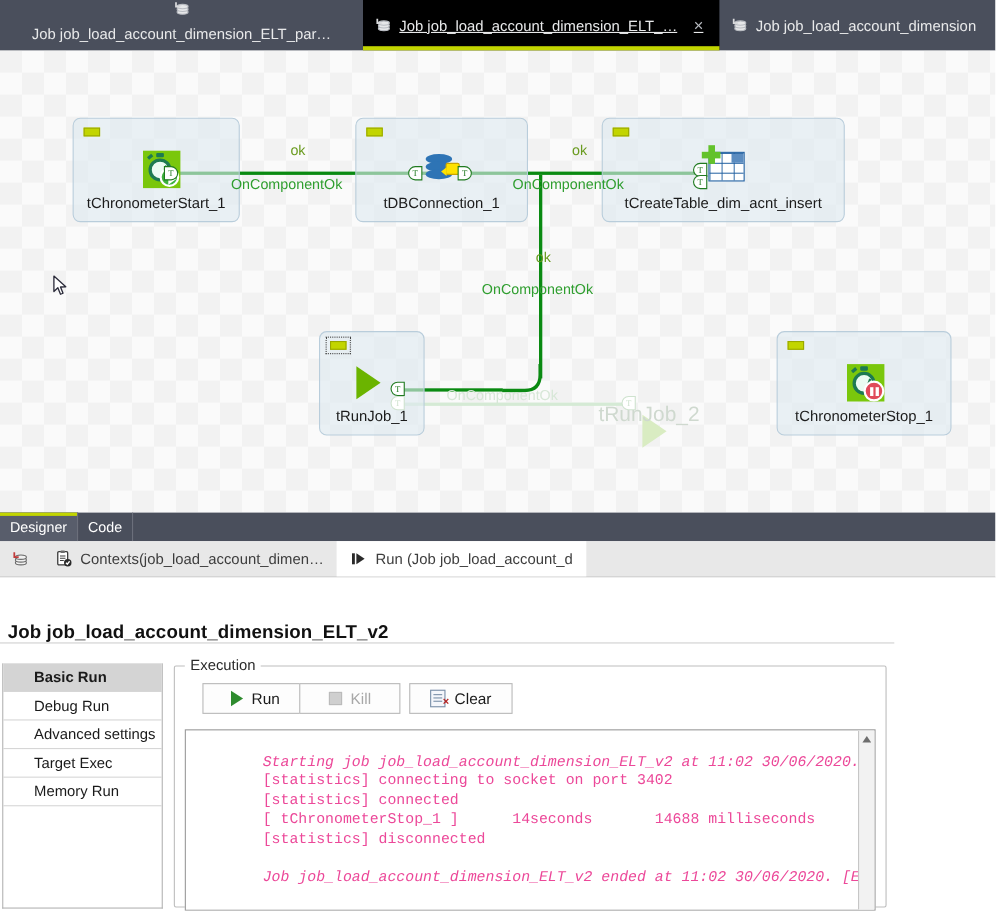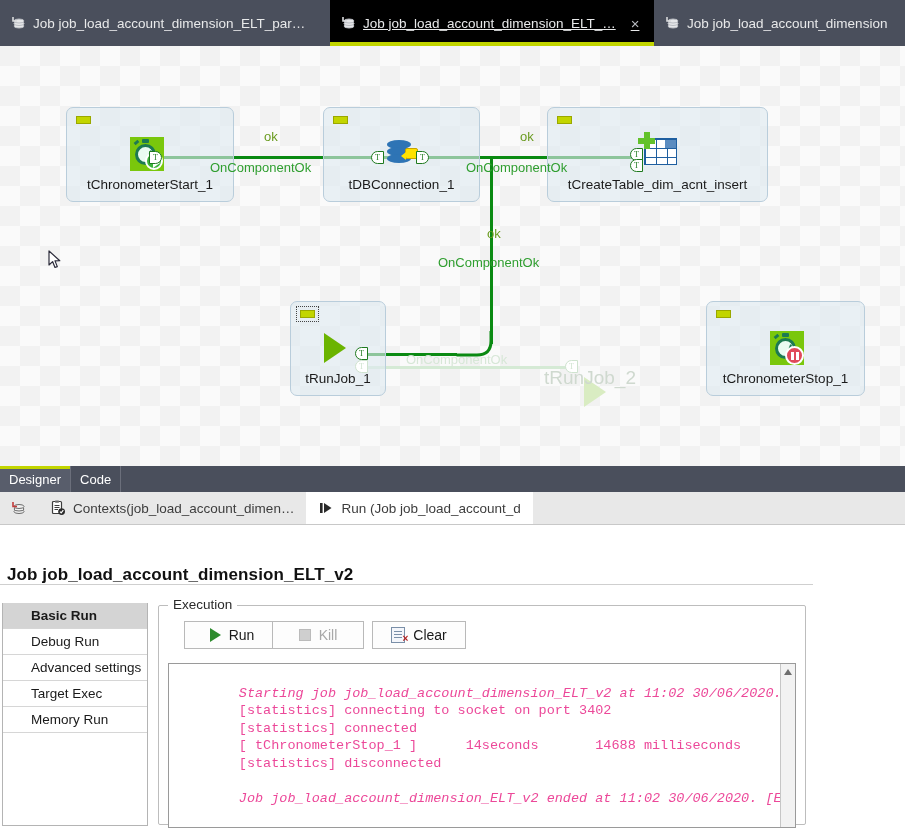--- a/index.html
+++ b/index.html
@@ -270,21 +270,21 @@
     border-bottom:6px solid #6e6e6e;
   }
 </style>
 </head>
 <body>
 
 <div id="app">
 
   <div class="editor-tabbar">
 
-    <div class="etab" style="width:330px;">
+    <div class="etab" style="width:330px;flex-direction:column;">
       <span class="etab-icon">
         <svg width="16" height="16" viewBox="0 0 16 16">
           <ellipse cx="9" cy="11" rx="5" ry="2" fill="#e6e7e9" stroke="#b9bcc2"></ellipse>
           <ellipse cx="9" cy="8.5" rx="5" ry="2" fill="#e6e7e9" stroke="#b9bcc2"></ellipse>
           <ellipse cx="9" cy="6" rx="5" ry="2" fill="#e6e7e9" stroke="#b9bcc2"></ellipse>
           <path d="M3 2 L3 6 L7 6" fill="none" stroke="#d8d9db" stroke-width="1.6"></path>
         </svg>
       </span>
       <span class="etab-label">Job job_load_account_dimension_ELT_par…</span>
     </div>
@@ -321,21 +321,21 @@
     <div class="wire" style="left:428px; top:110px; width:214px; height:3px;"></div>
 
     <div class="wire" style="left:490px; top:113px; width:3px; height:185px;"></div>
     <svg style="position:absolute; left:455px; top:285px; width:42px; height:26px;">
       <path d="M1.5 24 L22 24 Q36 24 36 10 L36 0" fill="none" stroke="#0a8a12" stroke-width="3"></path>
     </svg>
     <div class="wire" style="left:357px; top:307px; width:100px; height:3px;"></div>
 
     <div class="wire faded" style="left:357px; top:320px; width:212px; height:3px;"></div>
 
-    <div class="node" style="left:66px; top:61px; width:168px; height:95px;text-decoration:underline;">
+    <div class="node" style="left:66px; top:61px; width:152px; height:95px;text-decoration:underline;">
       <span class="minbox"></span>
       <span class="icon-wrap" style="left:63px; top:29px;">
         <span class="ico-chrono">
           <span class="chrono-top"></span>
           <span class="chrono-btn-l"></span>
           <span class="chrono-face">
               <span class="chrono-hand"></span>
             </span>
           <span class="badge-play"></span>
         </span>

